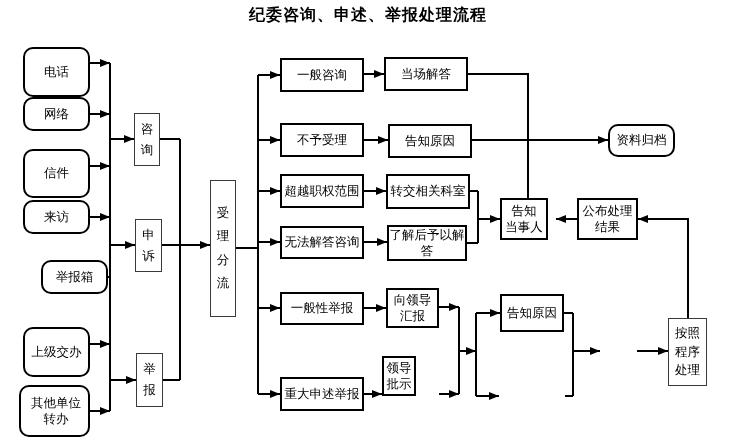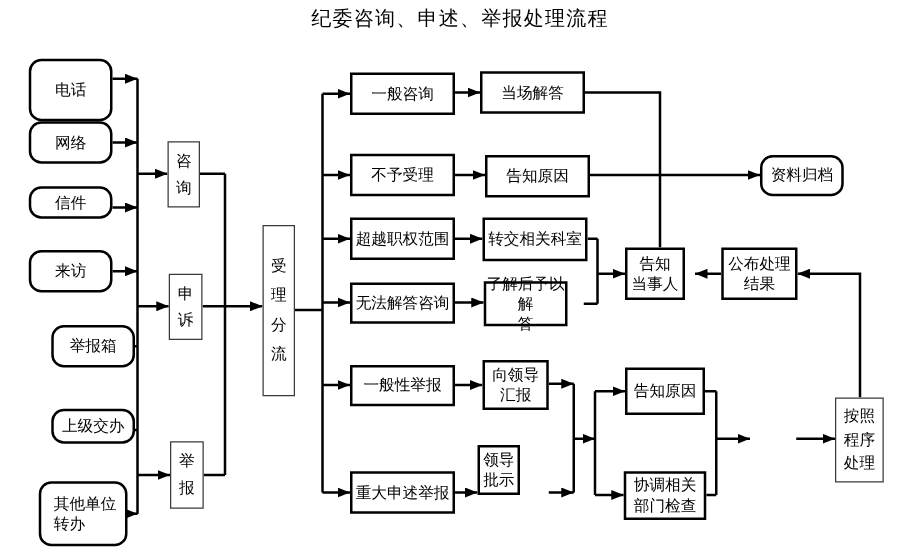--- a/index.html
+++ b/index.html
@@ -2,35 +2,35 @@
 <html><head>
 <meta charset="utf-8">
 <style>
   html,body{margin:0;padding:0;background:#fff;}
   .canvas{
     position:relative;width:736px;height:448px;background:#fff;
     font-family:"Liberation Sans","DejaVu Sans",sans-serif;color:#000;overflow:hidden;
   }
   .title{
     position:absolute;left:0;right:0;top:5px;text-align:center;
-    font-size:16px;font-weight:normal;letter-spacing:1px;
+    font-size:16px;font-weight:bold;letter-spacing:1px;
   }
   .connectors{position:absolute;left:0;top:0;}
   .connectors path{stroke:#000;stroke-width:2;fill:none;}
   .node{
     position:absolute;box-sizing:border-box;border:2px solid #000;background:#fff;
     display:flex;align-items:center;justify-content:center;text-align:center;
     font-size:12.5px;line-height:1.3;white-space:pre-line;
   }
   .rounded{border-radius:10px;}
   .thin{border-width:1px;border-color:#3a3a3a;}
   .v2{line-height:1.65;}
   .v3{line-height:1.5;}
   .triage{line-height:1.85;}
-  .left-align{justify-content:flex-start;text-align:left;padding-left:10px;margin-left:12px;}
+  .left-align{justify-content:flex-start;text-align:center;padding-left:10px;}
 </style>
 </head>
 <body>
 
 <div class="canvas">
 
   <div class="title">纪委咨询、申述、举报处理流程</div>
 
   <svg class="connectors" width="736" height="448" viewBox="0 0 736 448" xmlns="http://www.w3.org/2000/svg">
     <defs>
@@ -86,24 +86,24 @@
     <path marker-end="url(#arr)" d="M476,313 H500"></path>
     <path marker-end="url(#arr)" d="M476,396 H499"></path>
     <path marker-end="url(#arr)" d="M573,351 H600"></path>
     <path marker-end="url(#arr)" d="M637,351 H668"></path>
     <path marker-end="url(#arr)" d="M688,318 V219 H638"></path>
     <path marker-end="url(#arr)" d="M577,219 H556"></path>
   </svg>
 
   <div class="node rounded" style="left:23px;top:47px;width:67px;height:50px">电话</div>
   <div class="node rounded" style="left:23px;top:97px;width:67px;height:34px">网络</div>
-  <div class="node rounded" style="left:23px;top:149px;width:67px;height:26px">信件</div>
+  <div class="node rounded" style="left:23px;top:149px;width:67px;height:49px">信件</div>
   <div class="node rounded" style="left:23px;top:200px;width:67px;height:34px">来访</div>
   <div class="node rounded" style="left:41px;top:260px;width:67px;height:34px">举报箱</div>
-  <div class="node rounded" style="left:41px;top:327px;width:67px;height:28px">上级交办</div>
+  <div class="node rounded" style="left:23px;top:327px;width:67px;height:50px">上级交办</div>
   <div class="node rounded left-align" style="left:19px;top:385px;width:71px;height:52px">其他单位
 转办</div>
 
   <div class="node thin v2" style="left:134px;top:113px;width:26px;height:53px">咨
 询</div>
   <div class="node thin v2" style="left:135px;top:219px;width:27px;height:53px">申
 诉</div>
   <div class="node thin v2" style="left:136px;top:353px;width:27px;height:54px">举
 报</div>
 
@@ -115,32 +115,30 @@
   <div class="node" style="left:280px;top:58px;width:84px;height:34px">一般咨询</div>
   <div class="node" style="left:280px;top:123px;width:84px;height:34px">不予受理</div>
   <div class="node" style="left:280px;top:174px;width:84px;height:34px">超越职权范围</div>
   <div class="node" style="left:280px;top:226px;width:84px;height:33px">无法解答咨询</div>
   <div class="node" style="left:280px;top:292px;width:84px;height:33px">一般性举报</div>
   <div class="node" style="left:280px;top:377px;width:84px;height:34px">重大申述举报</div>
 
   <div class="node" style="left:384px;top:57px;width:84px;height:34px">当场解答</div>
   <div class="node" style="left:388px;top:124px;width:84px;height:34px">告知原因</div>
   <div class="node" style="left:386px;top:174px;width:84px;height:35px">转交相关科室</div>
-  <div class="node" style="left:387px;top:225px;width:67px;height:36px">了解后予以解
+  <div class="node" style="left:387px;top:225px;width:80px;height:36px">了解后予以解
 答</div>
   <div class="node" style="left:386px;top:288px;width:53px;height:40px">向领导
 汇报</div>
   <div class="node" style="left:382px;top:356px;width:34px;height:40px">领导
 批示</div>
 
   <div class="node" style="left:500px;top:198px;width:48px;height:42px">告知
 当事人</div>
   <div class="node" style="left:577px;top:198px;width:61px;height:42px">公布处理
 结果</div>
   <div class="node rounded" style="left:608px;top:124px;width:67px;height:33px">资料归档</div>
   <div class="node" style="left:500px;top:294px;width:64px;height:38px">告知原因</div>
-  <div class="node" style="left:499px;top:377px;width:66px;height:39px">协调相关
-部门检查</div>
   <div class="node thin v3" style="left:668px;top:318px;width:39px;height:68px">按照
 程序
 处理</div>
 
 </div>
 
 </body></html>

